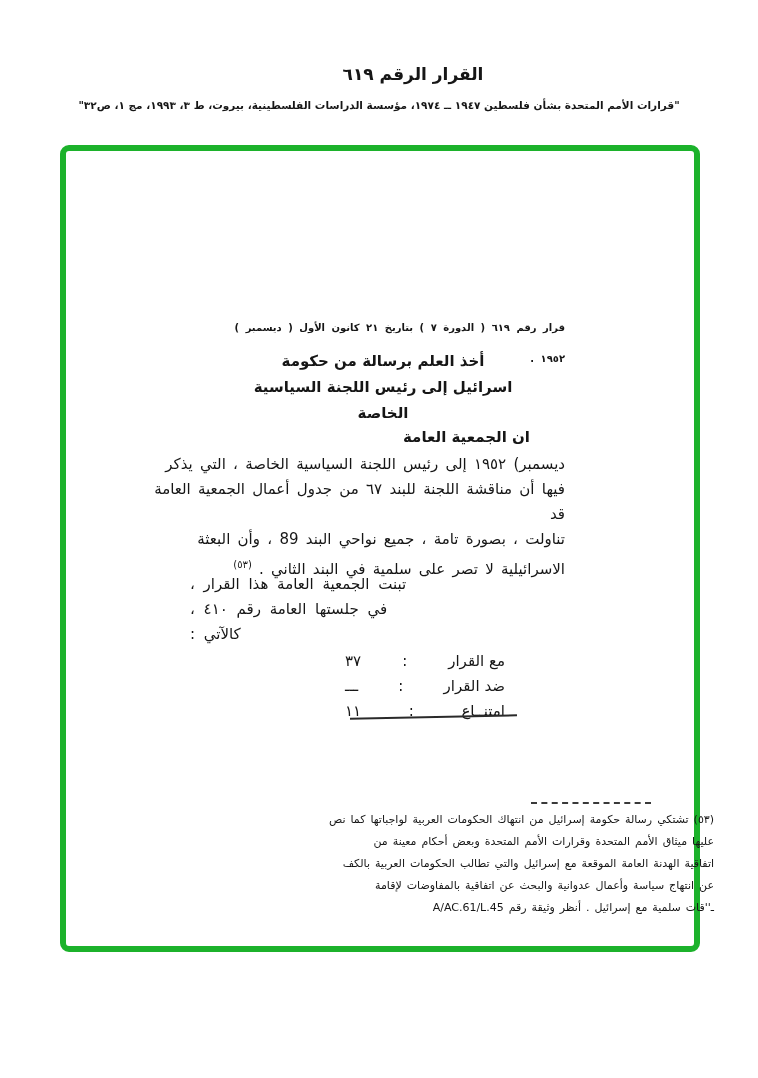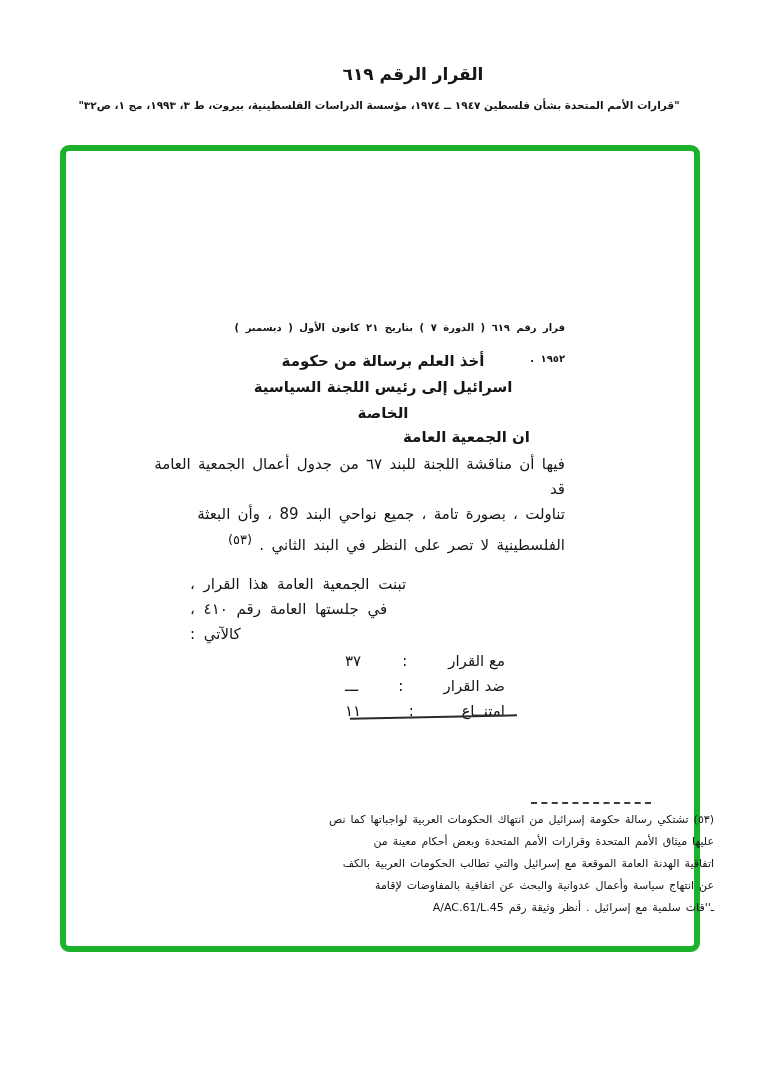--- a/index.html
+++ b/index.html
@@ -14,21 +14,21 @@
   .abs{position:absolute;direction:rtl;}
   .heading{right:193px;top:288px;width:375px;font-size:10px;font-weight:600;
     line-height:31px;text-align:right;word-spacing:3px;margin-top:24px;}
   .heading .h2{padding-left:88px;text-align:right;}
   .subject{right:195px;top:348px;width:360px;text-align:center;font-size:15px;
     font-weight:700;line-height:26px;}
   .preamble{right:228px;top:428px;width:340px;font-size:15px;font-weight:700;text-align:right;}
   .body-par{right:193px;top:452px;width:424px;font-size:15px;line-height:25px;
     text-align:right;word-spacing:2.5px;}
   .body-par .lead{font-weight:700;}
-  .body-par sup{font-size:13px;}
+  .body-par sup{font-size:10px;}
   .adoption{right:228px;top:572px;width:340px;font-size:15px;line-height:25px;
     text-align:left;word-spacing:4px;}
   .adoption .a3{padding-right:75px;}
   .votes{right:253px;top:649px;width:160px;font-size:15px;line-height:25px;}
   .vote-row{display:flex;flex-direction:row;justify-content:space-between;}
   .rule-1{position:absolute;left:350px;top:716px;width:167px;height:0;
     border-top:2px solid #2a2a2a;transform:rotate(-1.2deg);}
   .fn-rule{position:absolute;left:531px;top:802px;width:120px;height:0;
     border-top:2px dashed #3a3a3a;}
   .footnote{left:300px;top:809px;width:414px;font-size:11px;line-height:22px;
@@ -52,23 +52,24 @@
 
   <div class="abs preamble">ان الجمعية العامة</div>
 
   <div class="abs subject">
     <div>أخذ العلم برسالة من حكومة</div>
     <div>اسرائيل إلى رئيس اللجنة السياسية</div>
     <div>الخاصة</div>
   </div>
 
   <div class="abs body-par">
+    <div>ديسمبر) ١٩٥٢ إلى رئيس اللجنة السياسية الخاصة ، التي يذكر</div>
     <div>فيها أن مناقشة اللجنة للبند ٦٧ من جدول أعمال الجمعية العامة قد</div>
     <div>تناولت ، بصورة تامة ، جميع نواحي البند 89 ، وأن البعثة</div>
-    <div><span>الفلسطينية لا تصر على النظر في البند الثاني . </span><sup>(٥٣)</sup></div>
+    <div><span>الاسرائيلية لا تصر على سلمية في البند الثاني . </span><sup>(٥٣)</sup></div>
   </div>
 
   <div class="abs adoption">
     <div class="a1">تبنت الجمعية العامة هذا القرار ،</div>
     <div class="a2">في جلستها العامة رقم ٤١٠ ،</div>
     <div class="a3">كالآتي :</div>
   </div>
 
   <div class="abs votes">
     <div class="vote-row">

